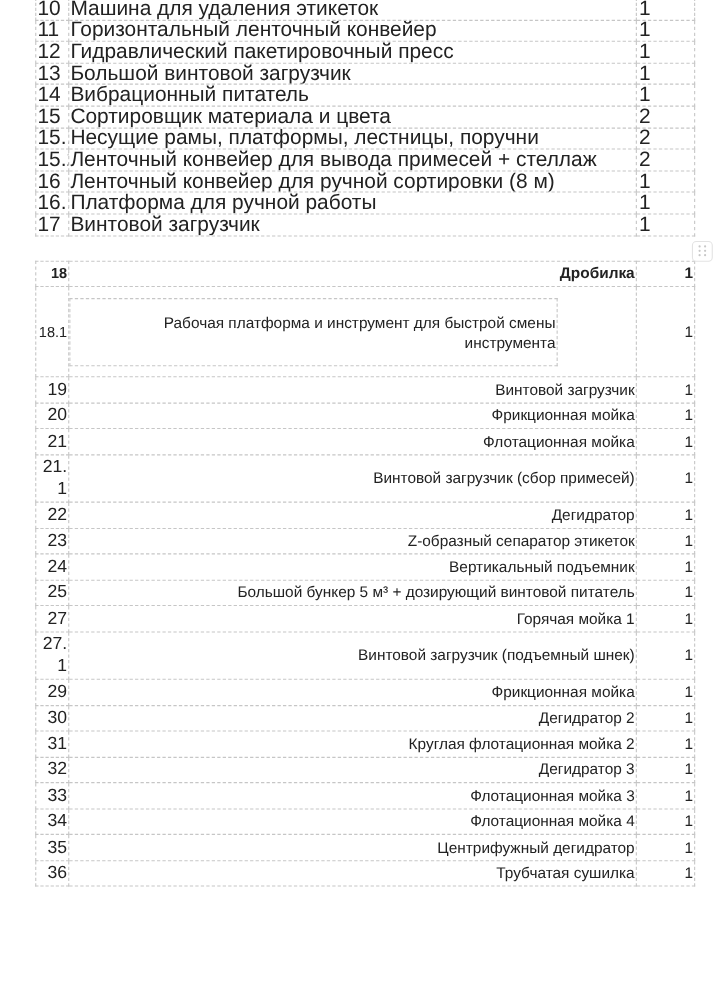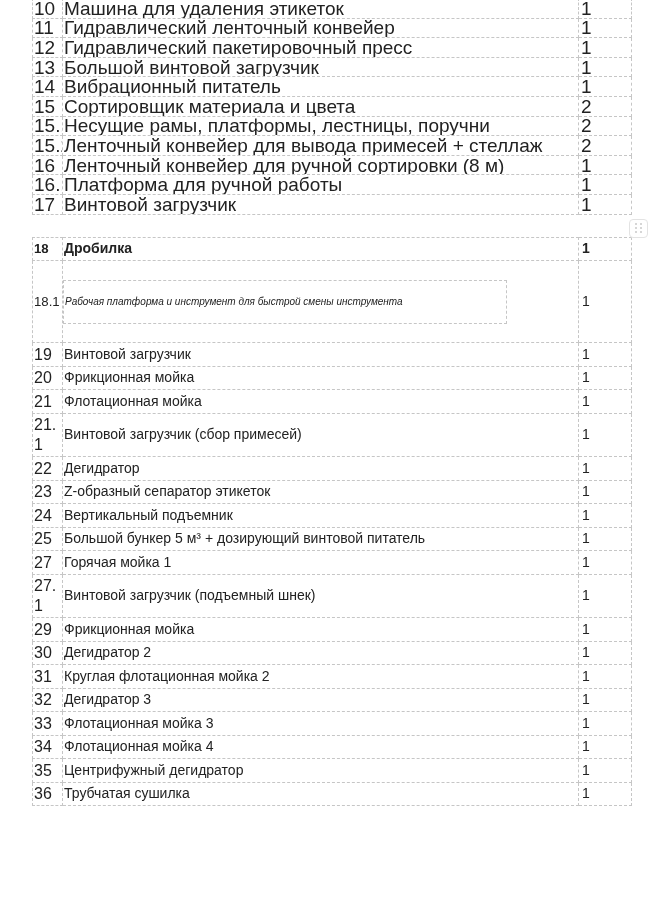--- a/index.html
+++ b/index.html
@@ -39,21 +39,21 @@
 
     
     table.t1 td {
       height: 18.6px;
       font-size: 19px;
       line-height: 15px;
     }
     table.t1 td.qty { padding-left: 2px; }
 
     
-    table.t2 { margin-top: 22px; }
+    table.t2 { margin-top: 22px; text-align: right; }
     table.t2 td {
       height: 22.5px;
       font-size: 14px;
       line-height: 17px;
     }
     table.t2 tr.bold td { font-weight: bold; }
     table.t2 tr.tall td { height: 42.5px; }
     table.t2 tr.xtall td { height: 81px; margin-left: 48px; }
     table.t2 td.num.wrap {
       white-space: normal;
@@ -62,24 +62,23 @@
     }
     table.t2 td.qty { padding-left: 3px; }
     table.t2 td.num { font-size: 16px; }
     table.t2 td.num.small { font-size: 13.2px; }
 
     .inner-box {
       border: 1px dashed #c6c6c6;
       width: 440px;
       padding: 12px 1px;
       white-space: normal;
-      font-size: 10px;
+      font-size: 14px;
       line-height: 18px;
       margin-left: -1px;
-      font-style: italic;
     }
 
     .grip {
       position: absolute;
       left: 629px;
       top: 219px;
       width: 19px;
       height: 19px;
       border: 1px solid #e3e3e3;
       border-radius: 4px;
@@ -112,21 +111,21 @@
         <col class="c-qty">
       </colgroup>
     <tbody>
       <tr>
         <td class="num">10</td>
         <td class="desc">Машина для удаления этикеток</td>
         <td class="qty">1</td>
       </tr>
       <tr>
         <td class="num">11</td>
-        <td class="desc">Гидравлический ленточный конвейер</td>
+        <td class="desc">Горизонтальный ленточный конвейер</td>
         <td class="qty">1</td>
       </tr>
       <tr>
         <td class="num">12</td>
         <td class="desc">Гидравлический пакетировочный пресс</td>
         <td class="qty">1</td>
       </tr>
       <tr>
         <td class="num">13</td>
         <td class="desc">Большой винтовой загрузчик</td>

